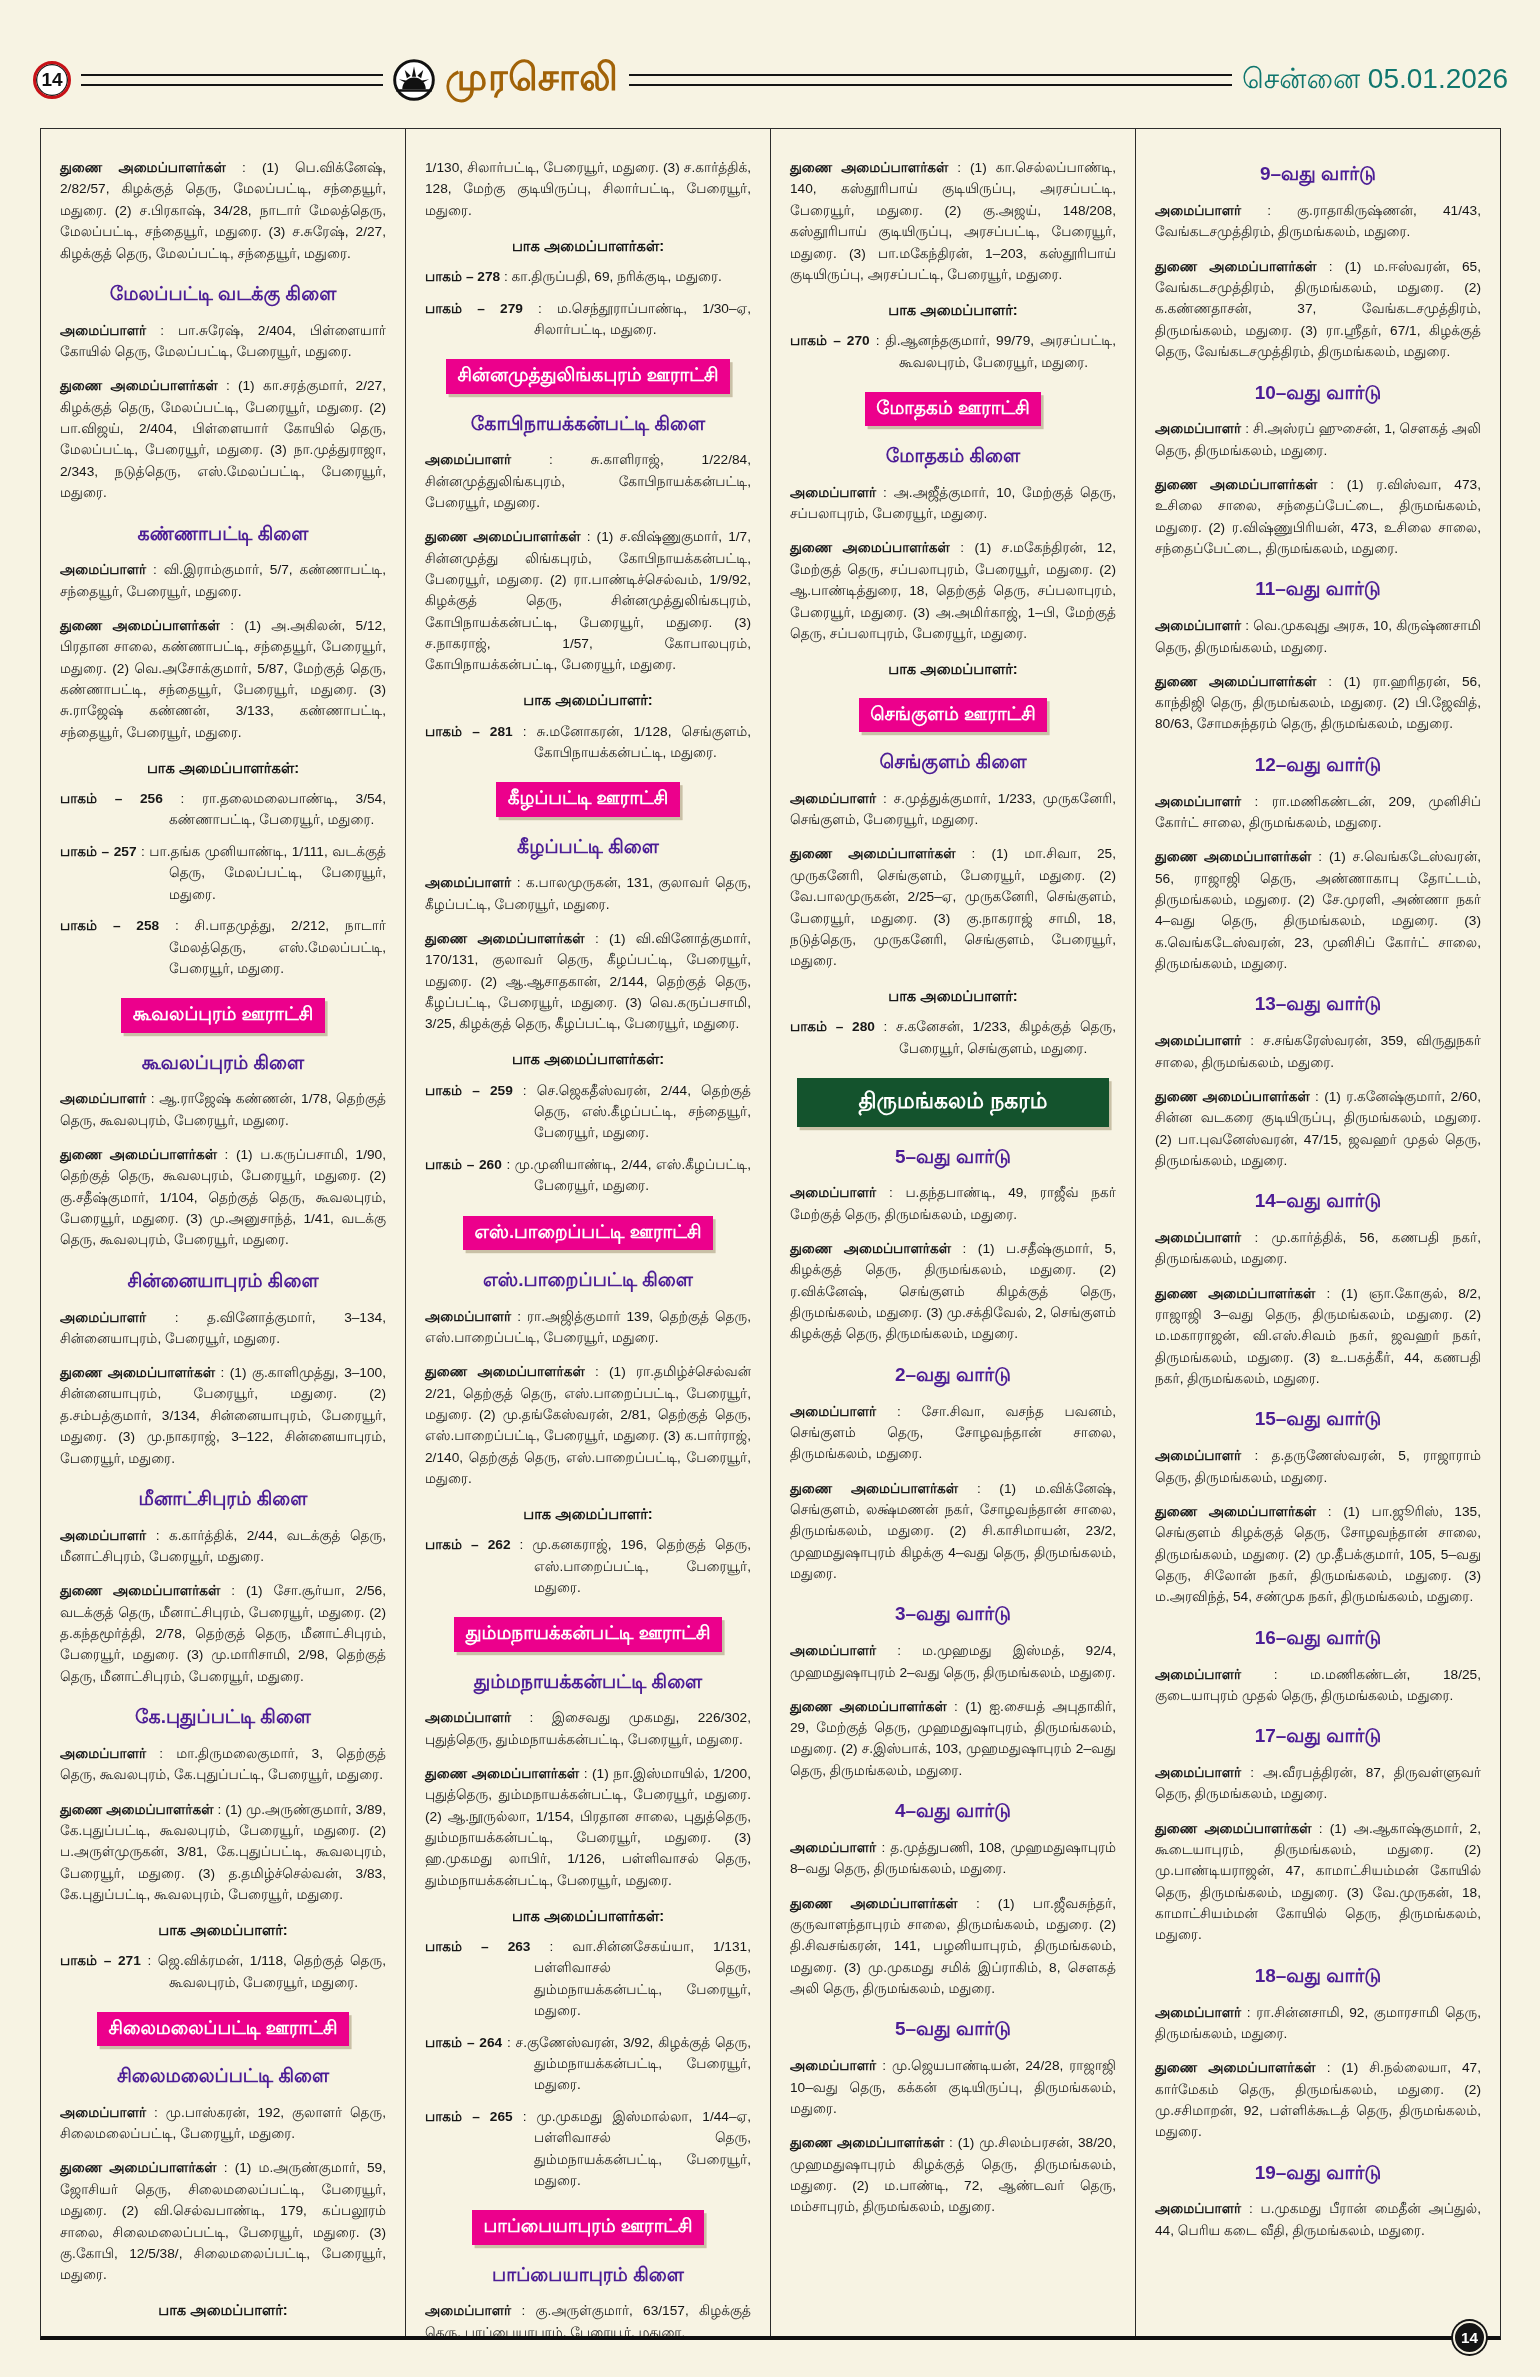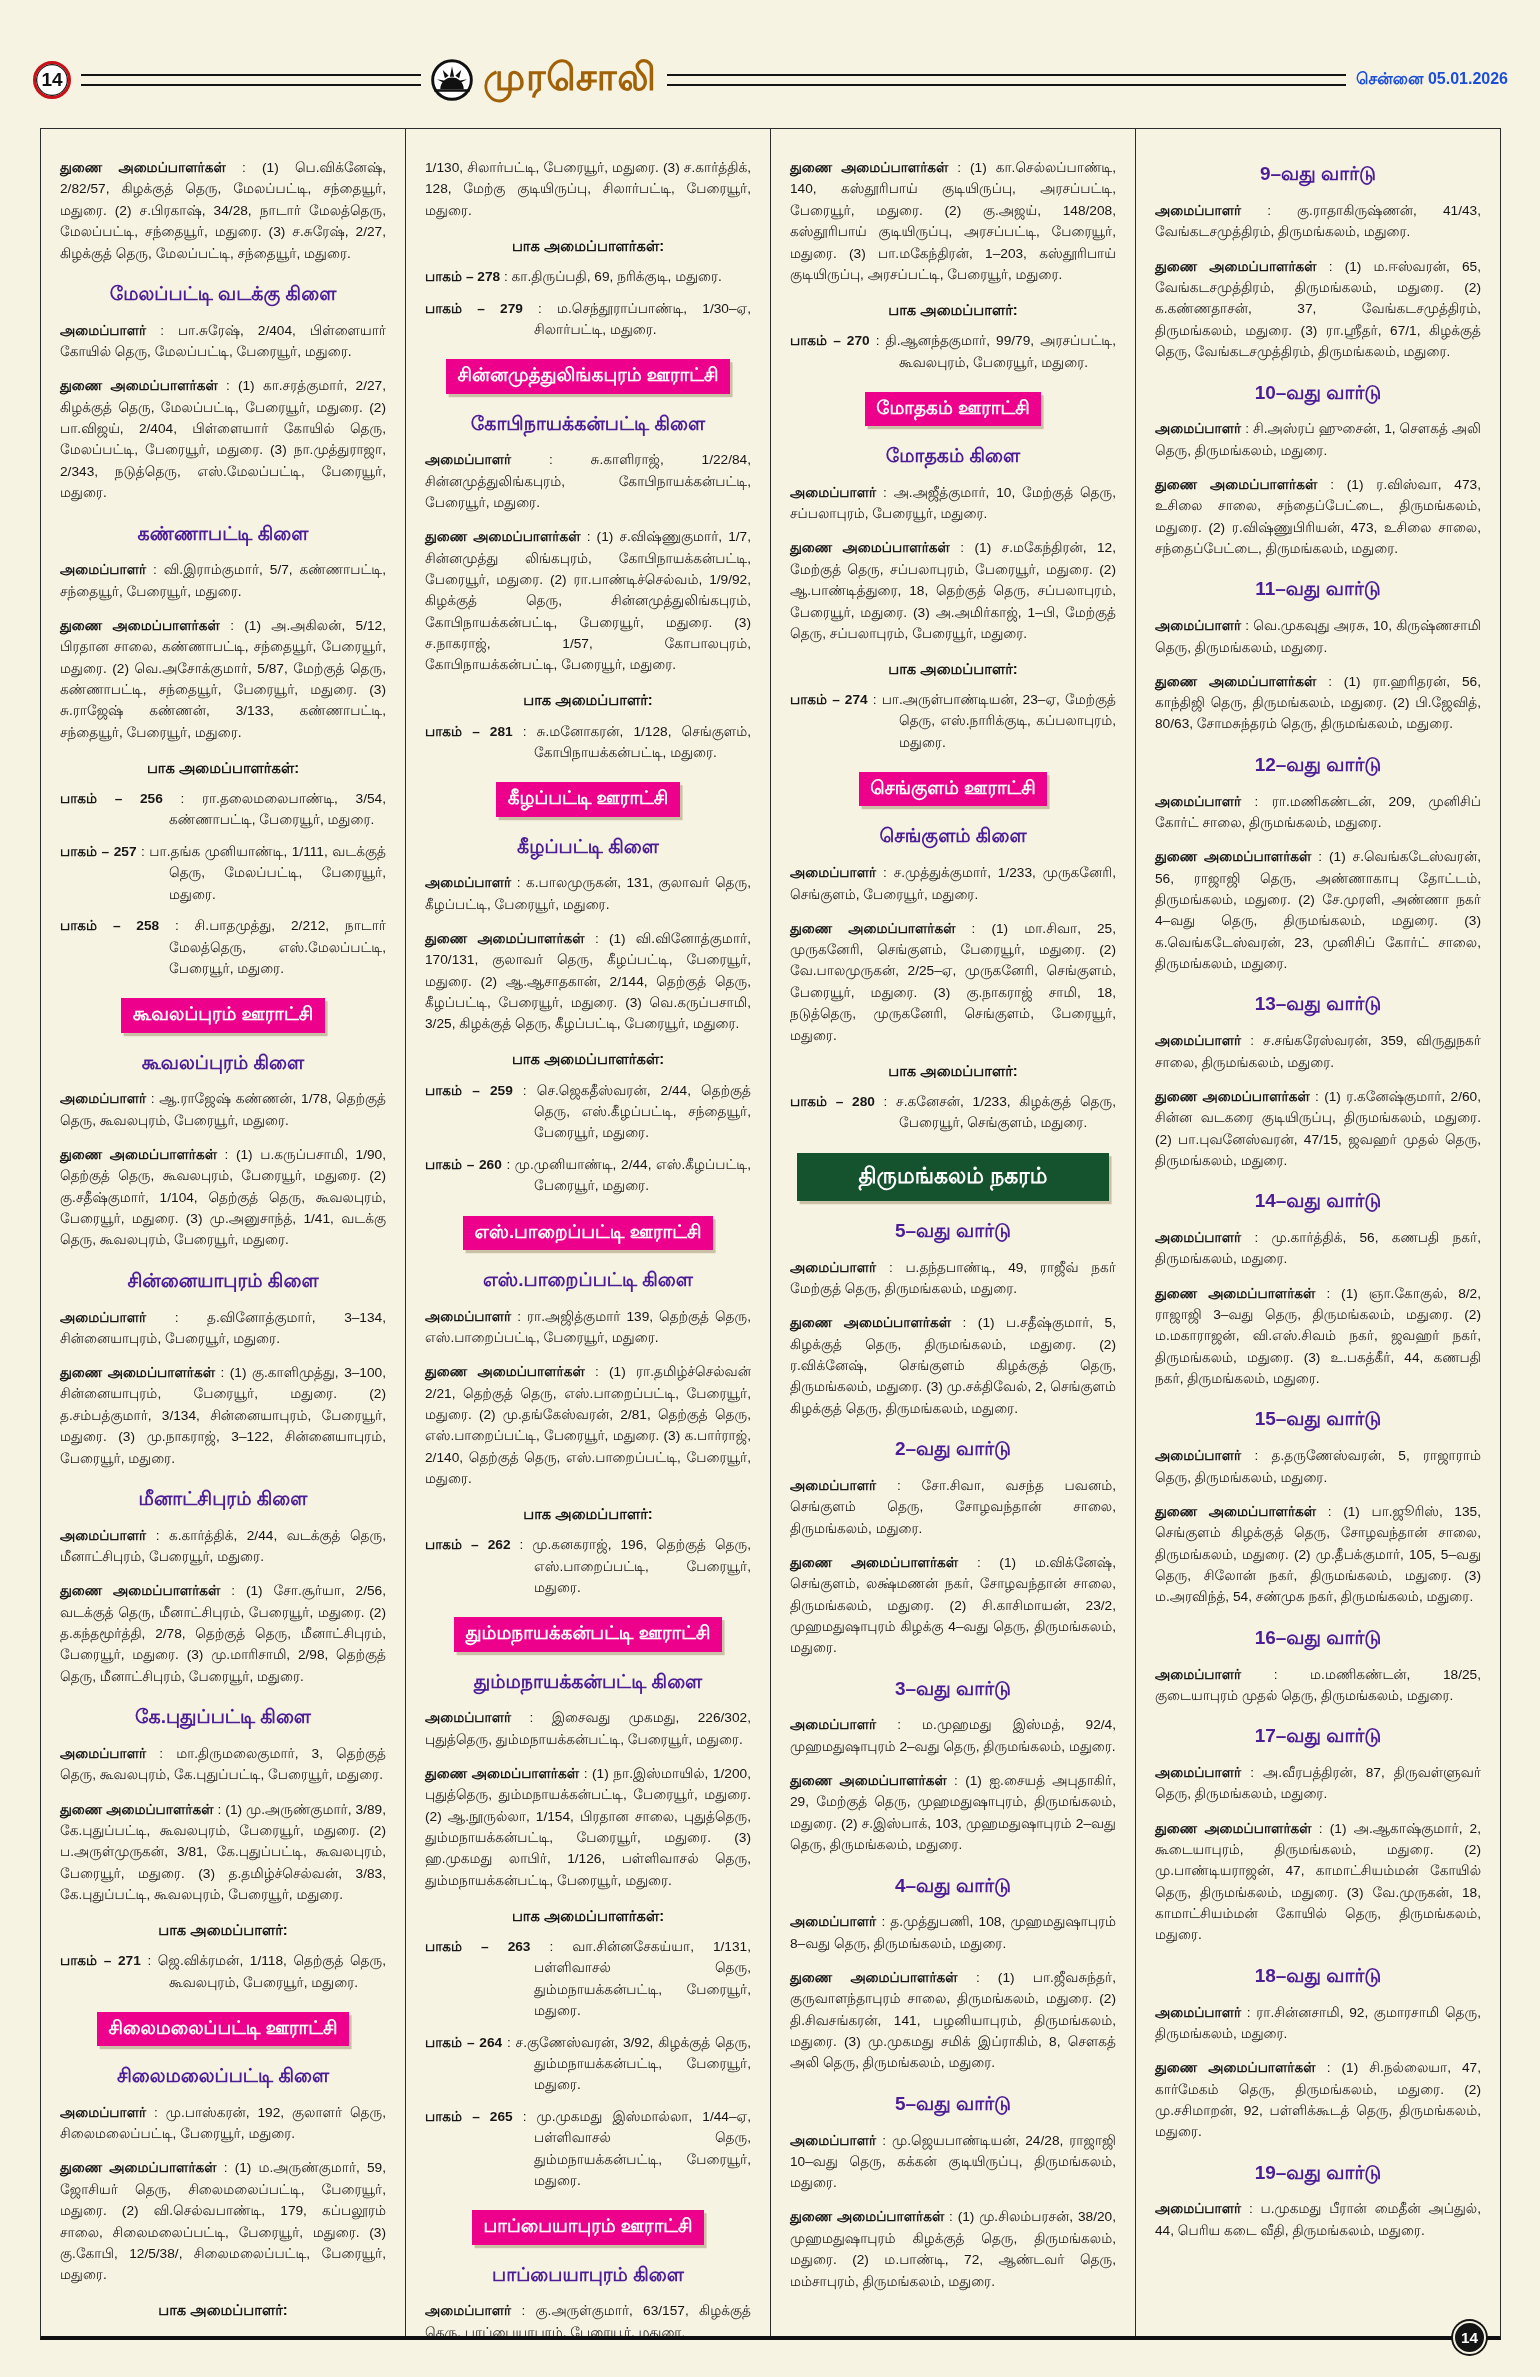--- a/index.html
+++ b/index.html
@@ -12,21 +12,21 @@
   .masthead{position:absolute;top:55px;left:33px;right:33px;height:50px;
     display:flex;align-items:center;gap:10.2px;}
   .pgnum{flex:0 0 auto;width:32px;height:32px;border-radius:50%;
     background:#fff;border:3.8px solid #c81117;box-shadow:inset 0 0 0 1.3px #1c1c1c;
     display:flex;align-items:center;justify-content:center;
     font-size:19px;font-weight:bold;color:#111;}
   .rule{flex:1 1 auto;height:8.3px;border-top:2.6px solid #141414;border-bottom:2.6px solid #141414;}
   .rule.short{flex:2 1 auto;}
   .logo{flex:0 0 auto;width:42px;height:42px;}
   .title{flex:0 0 auto;font-size:38px;font-weight:bold;color:#a16207;letter-spacing:0.6px;}
-  .edition{flex:0 0 auto;font-size:16px;font-weight:bold;color:#1d4ed8;}
+  .edition{flex:0 0 auto;font-size:28px;font-weight:normal;color:#0f766e;}
   
   .contentbox{position:absolute;top:128px;left:40px;right:40px;bottom:37px;
     border:1.3px solid #2c2c2c;border-bottom:4.5px solid #101010;
     display:flex;overflow:hidden;}
   .col{flex:1 1 0;min-width:0;padding:15.3px 19px 5.1px 19px;overflow:hidden;
     border-right:1.3px solid #2c2c2c;}
   .col:last-child{border-right:none;}
   .para{font-size:13.7px;line-height:1.56;text-align:justify;margin:12.8px 0;}
   .para b{font-weight:bold;margin-top:37px;}
   .part{font-size:13.7px;line-height:1.56;text-align:justify;margin:10.2px 0;
@@ -141,21 +141,20 @@
     </div>
     <div class="col">
       <p class="para"><b>துணை அமைப்பாளர்கள் </b>: (1) கா.செல்லப்பாண்டி, 140, கஸ்தூரிபாய் குடியிருப்பு, அரசப்பட்டி, பேரையூர், மதுரை. (2) கு.அஜய், 148/208, கஸ்தூரிபாய் குடியிருப்பு, அரசப்பட்டி, பேரையூர், மதுரை. (3) பா.மகேந்திரன், 1–203, கஸ்தூரிபாய் குடியிருப்பு, அரசப்பட்டி, பேரையூர், மதுரை.</p>
       <div class="sub-head">பாக அமைப்பாளர்:</div>
       <p class="part"><b>பாகம் – 270 </b>: தி.ஆனந்தகுமார், 99/79, அரசப்பட்டி, கூவலபுரம், பேரையூர், மதுரை.</p>
       <div class="banner-row"><span class="banner-magenta">மோதகம் ஊராட்சி</span></div>
       <div class="h-red">மோதகம் கிளை</div>
       <p class="para"><b>அமைப்பாளர் </b>: அ.அஜீத்குமார், 10, மேற்குத் தெரு, சப்பலாபுரம், பேரையூர், மதுரை.</p>
       <p class="para"><b>துணை அமைப்பாளர்கள் </b>: (1) ச.மகேந்திரன், 12, மேற்குத் தெரு, சப்பலாபுரம், பேரையூர், மதுரை. (2) ஆ.பாண்டித்துரை, 18, தெற்குத் தெரு, சப்பலாபுரம், பேரையூர், மதுரை. (3) அ.அமிர்காஜ், 1–பி, மேற்குத் தெரு, சப்பலாபுரம், பேரையூர், மதுரை.</p>
       <div class="sub-head">பாக அமைப்பாளர்:</div>
-      <p class="part"><b>பாகம் – 274 </b>: பா.அருள்பாண்டியன், 23–ஏ, மேற்குத் தெரு, எஸ்.நாரிக்குடி, கப்பலாபுரம், மதுரை.</p>
       <div class="banner-row"><span class="banner-magenta">செங்குளம் ஊராட்சி</span></div>
       <div class="h-red">செங்குளம் கிளை</div>
       <p class="para"><b>அமைப்பாளர் </b>: ச.முத்துக்குமார், 1/233, முருகனேரி, செங்குளம், பேரையூர், மதுரை.</p>
       <p class="para"><b>துணை அமைப்பாளர்கள் </b>: (1) மா.சிவா, 25, முருகனேரி, செங்குளம், பேரையூர், மதுரை. (2) வே.பாலமுருகன், 2/25–ஏ, முருகனேரி, செங்குளம், பேரையூர், மதுரை. (3) கு.நாகராஜ் சாமி, 18, நடுத்தெரு, முருகனேரி, செங்குளம், பேரையூர், மதுரை.</p>
       <div class="sub-head">பாக அமைப்பாளர்:</div>
       <p class="part"><b>பாகம் – 280 </b>: ச.கனேசன், 1/233, கிழக்குத் தெரு, பேரையூர், செங்குளம், மதுரை.</p>
       <div class="banner-row"><span class="banner-red">திருமங்கலம் நகரம்</span></div>
       <div class="h-red">5–வது வார்டு</div>
       <p class="para"><b>அமைப்பாளர் </b>: ப.தந்தபாண்டி, 49, ராஜீவ் நகர் மேற்குத் தெரு, திருமங்கலம், மதுரை.</p>
       <p class="para"><b>துணை அமைப்பாளர்கள் </b>: (1) ப.சதீஷ்குமார், 5, கிழக்குத் தெரு, திருமங்கலம், மதுரை. (2) ர.விக்னேஷ், செங்குளம் கிழக்குத் தெரு, திருமங்கலம், மதுரை. (3) மு.சக்திவேல், 2, செங்குளம் கிழக்குத் தெரு, திருமங்கலம், மதுரை.</p>

